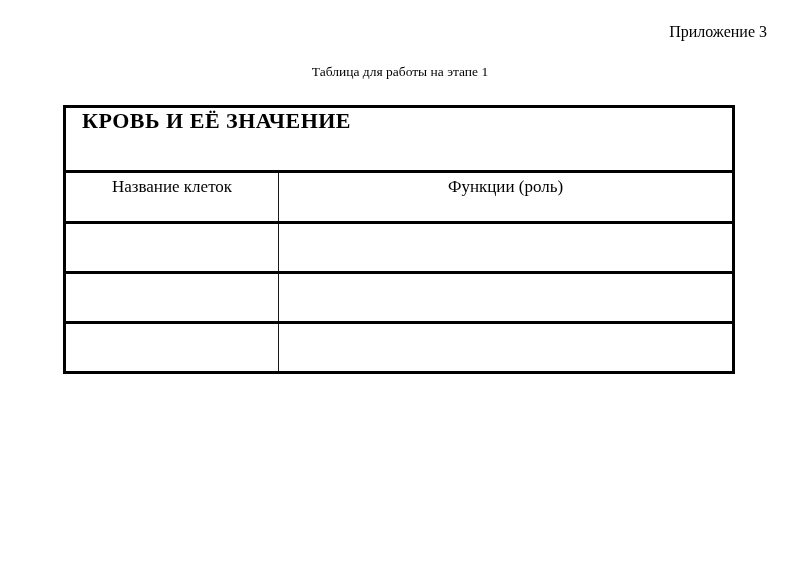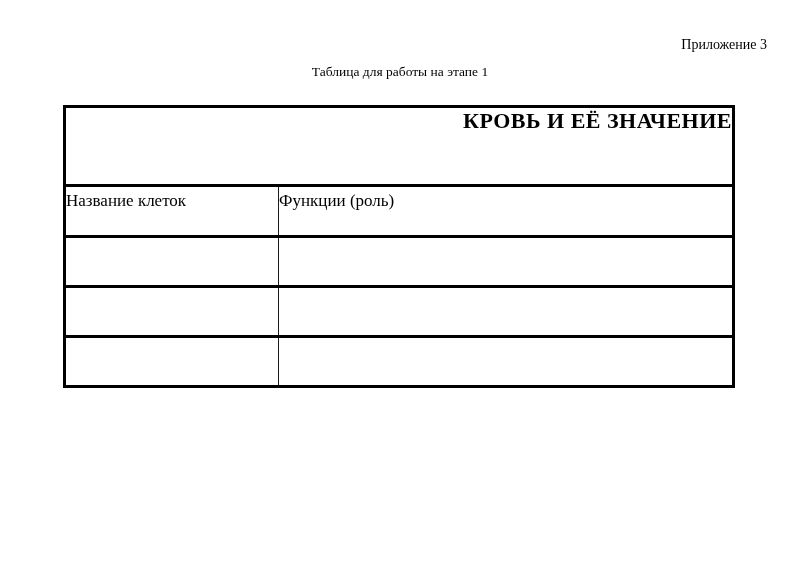--- a/index.html
+++ b/index.html
@@ -12,23 +12,23 @@
     position: relative;
   }
   .page {
     position: absolute;
     left: 0; top: 0;
     width: 800px; height: 566px;
     background: #ffffff;
   }
   .appendix-label {
     position: absolute;
-    top: 37px;
+    top: 23px;
     right: 33px;
-    font-size: 14px;
+    font-size: 16px;
     line-height: 1.15;
     white-space: nowrap;
   }
   .table-caption {
     position: absolute;
     top: 64px;
     left: 0;
     width: 100%;
     text-align: center;
     font-size: 13.5px;
@@ -48,31 +48,32 @@
   table.worktable td {
     border-top: 3px solid #000000;
     border-bottom: 3px solid #000000;
     vertical-align: top;
     background: #ffffff;
   }
   table.worktable { border: 3px solid #000000; }
   td.cell-left  { border-right: 1px solid #1a1a1a; }
   td.cell-right { border-left: 1px solid #1a1a1a; }
   td.title-cell {
-    height: 79px;
-    text-align: right;
+    height: 65px;
+    text-align: left;
     vertical-align: middle;
     font-weight: bold;
     font-size: 22px;
     letter-spacing: 0.5px;
     padding-bottom: 6px;
+    padding-left: 16px;
   }
   td.header-cell {
     height: 51px;
-    text-align: left;
+    text-align: center;
     font-size: 17px;
     padding-top: 4px;
   }
   td.body-cell {
     height: 50px;
   }
 </style>
 </head>
 <body>
 

